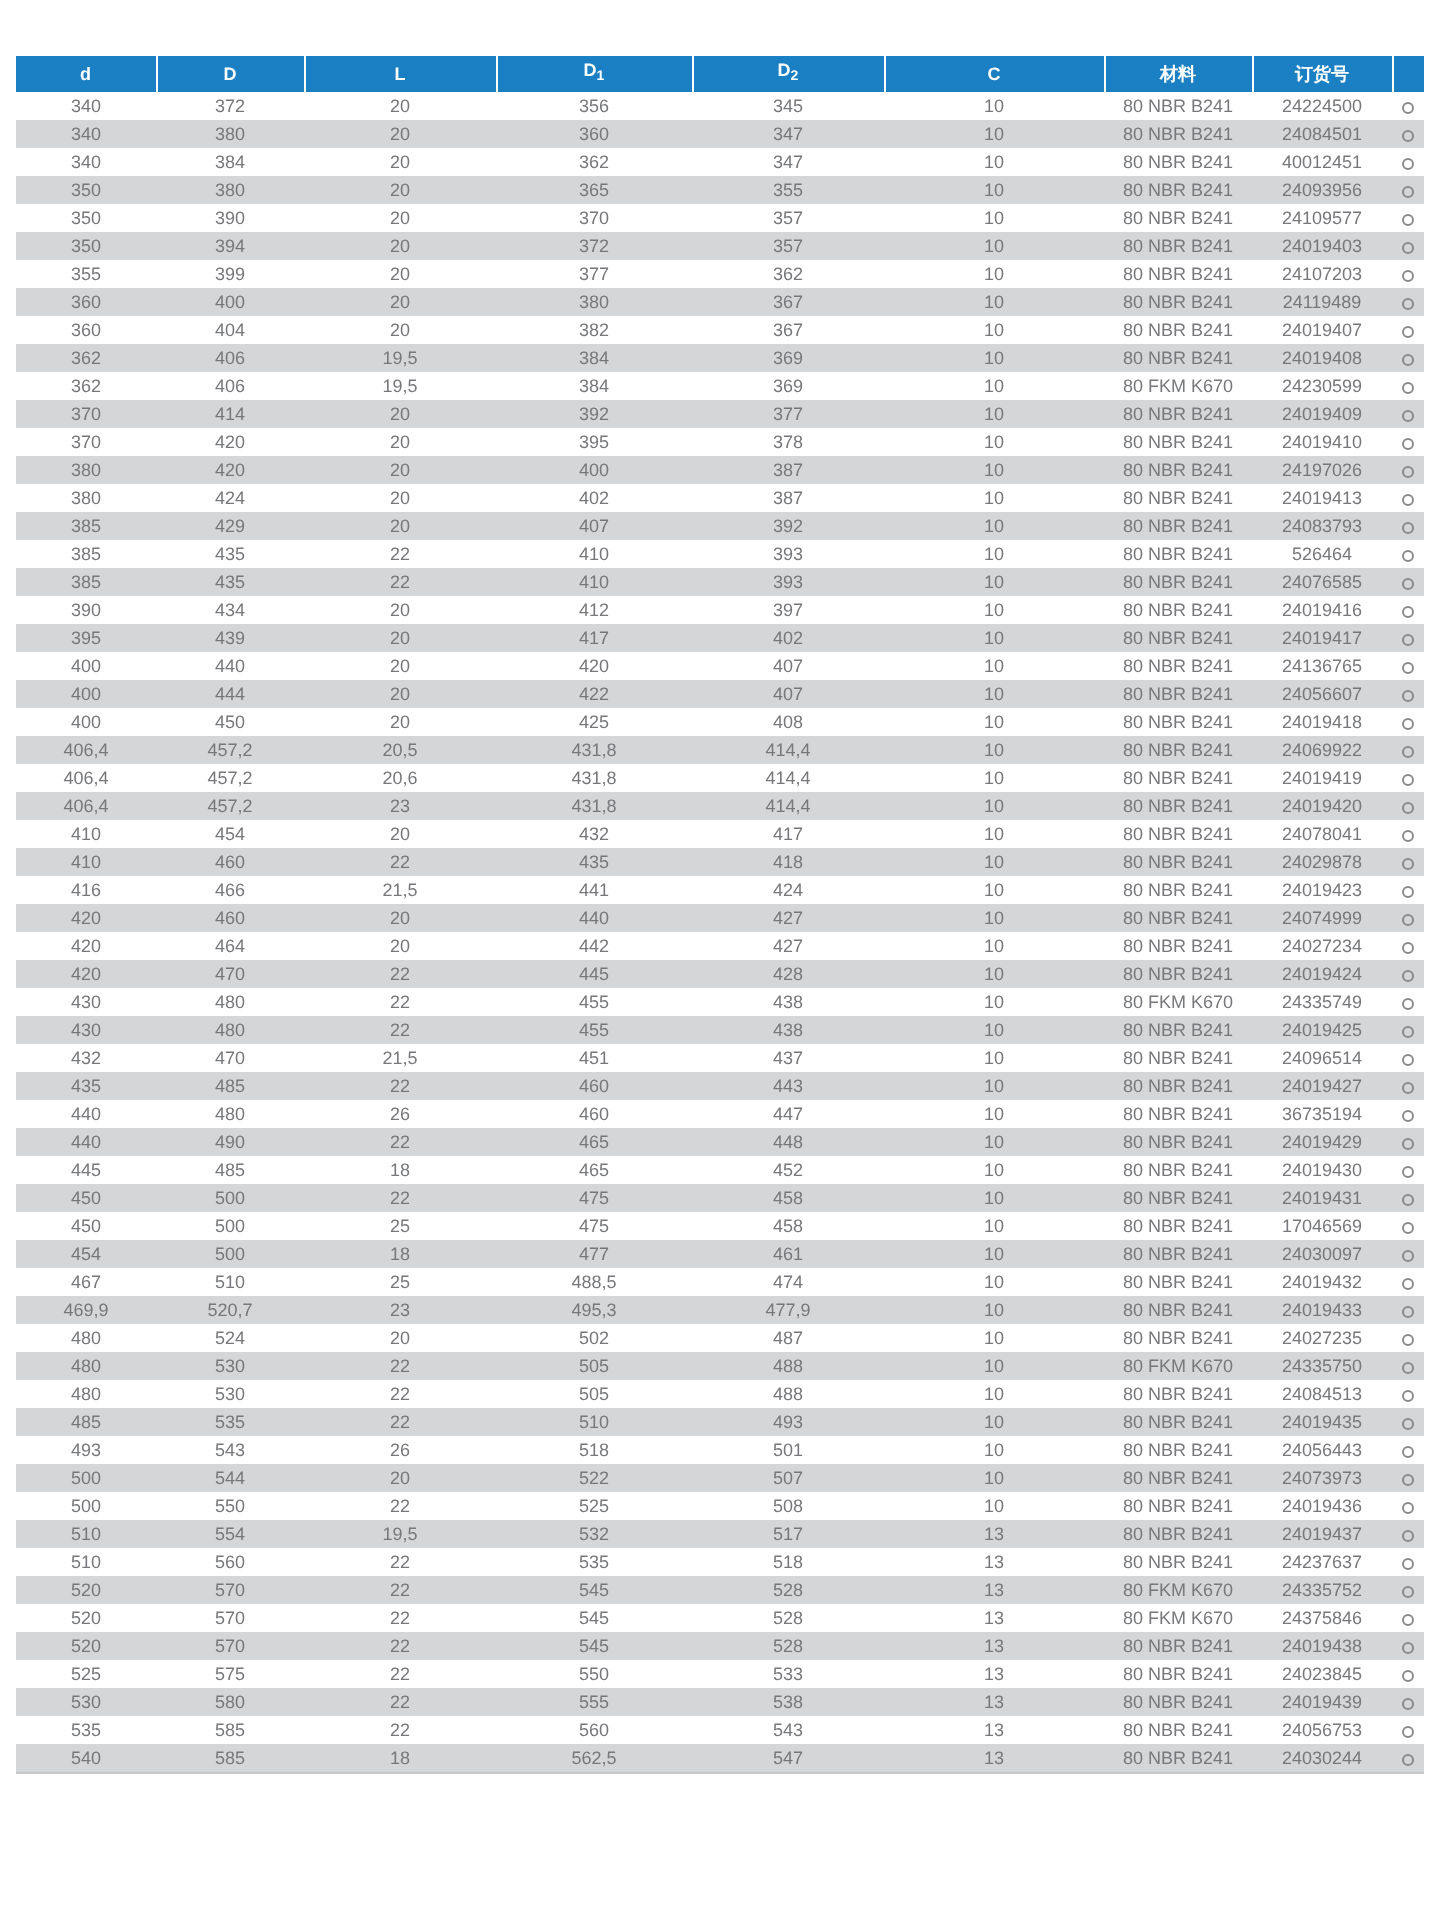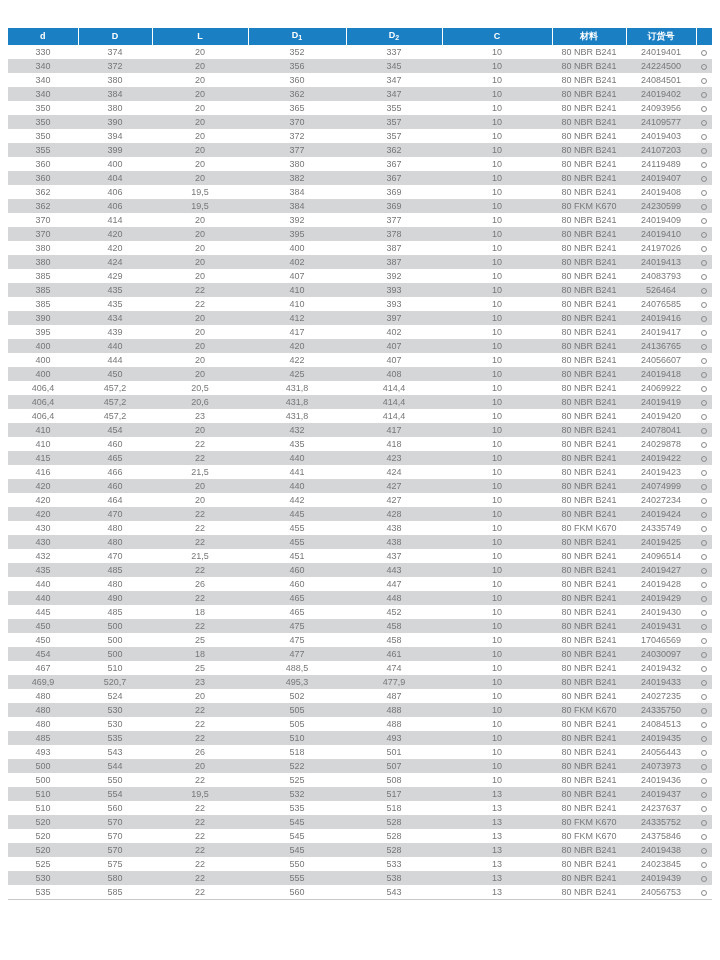--- a/index.html
+++ b/index.html
@@ -99,31 +99,20 @@
           <th><span>D</span><span class="sub">1</span></th>
           <th><span>D</span><span class="sub">2</span></th>
           <th><span>C</span></th>
           <th><span>材料</span></th>
           <th><span>订货号</span></th>
           <th><span></span></th>
         </tr>
     </thead>
     <tbody id="table-body">
         <tr>
-          <td>330</td>
-          <td>374</td>
-          <td>20</td>
-          <td>352</td>
-          <td>337</td>
-          <td>10</td>
-          <td>80 NBR B241</td>
-          <td>24019401</td>
-          <td><span class="circle-icon"></span></td>
-        </tr>
-        <tr>
           <td>340</td>
           <td>372</td>
           <td>20</td>
           <td>356</td>
           <td>345</td>
           <td>10</td>
           <td>80 NBR B241</td>
           <td>24224500</td>
           <td><span class="circle-icon"></span></td>
         </tr>
@@ -139,21 +128,21 @@
           <td><span class="circle-icon"></span></td>
         </tr>
         <tr>
           <td>340</td>
           <td>384</td>
           <td>20</td>
           <td>362</td>
           <td>347</td>
           <td>10</td>
           <td>80 NBR B241</td>
-          <td>24019402</td>
+          <td>40012451</td>
           <td><span class="circle-icon"></span></td>
         </tr>
         <tr>
           <td>350</td>
           <td>380</td>
           <td>20</td>
           <td>365</td>
           <td>355</td>
           <td>10</td>
           <td>80 NBR B241</td>
@@ -418,31 +407,20 @@
           <td>460</td>
           <td>22</td>
           <td>435</td>
           <td>418</td>
           <td>10</td>
           <td>80 NBR B241</td>
           <td>24029878</td>
           <td><span class="circle-icon"></span></td>
         </tr>
         <tr>
-          <td>415</td>
-          <td>465</td>
-          <td>22</td>
-          <td>440</td>
-          <td>423</td>
-          <td>10</td>
-          <td>80 NBR B241</td>
-          <td>24019422</td>
-          <td><span class="circle-icon"></span></td>
-        </tr>
-        <tr>
           <td>416</td>
           <td>466</td>
           <td>21,5</td>
           <td>441</td>
           <td>424</td>
           <td>10</td>
           <td>80 NBR B241</td>
           <td>24019423</td>
           <td><span class="circle-icon"></span></td>
         </tr>
@@ -524,21 +502,21 @@
           <td><span class="circle-icon"></span></td>
         </tr>
         <tr>
           <td>440</td>
           <td>480</td>
           <td>26</td>
           <td>460</td>
           <td>447</td>
           <td>10</td>
           <td>80 NBR B241</td>
-          <td>24019428</td>
+          <td>36735194</td>
           <td><span class="circle-icon"></span></td>
         </tr>
         <tr>
           <td>440</td>
           <td>490</td>
           <td>22</td>
           <td>465</td>
           <td>448</td>
           <td>10</td>
           <td>80 NBR B241</td>
@@ -769,15 +747,26 @@
           <td>535</td>
           <td>585</td>
           <td>22</td>
           <td>560</td>
           <td>543</td>
           <td>13</td>
           <td>80 NBR B241</td>
           <td>24056753</td>
           <td><span class="circle-icon"></span></td>
         </tr>
+        <tr>
+          <td>540</td>
+          <td>585</td>
+          <td>18</td>
+          <td>562,5</td>
+          <td>547</td>
+          <td>13</td>
+          <td>80 NBR B241</td>
+          <td>24030244</td>
+          <td><span class="circle-icon"></span></td>
+        </tr>
       </tbody>
   </table>
 </div>
 
 </body></html>

